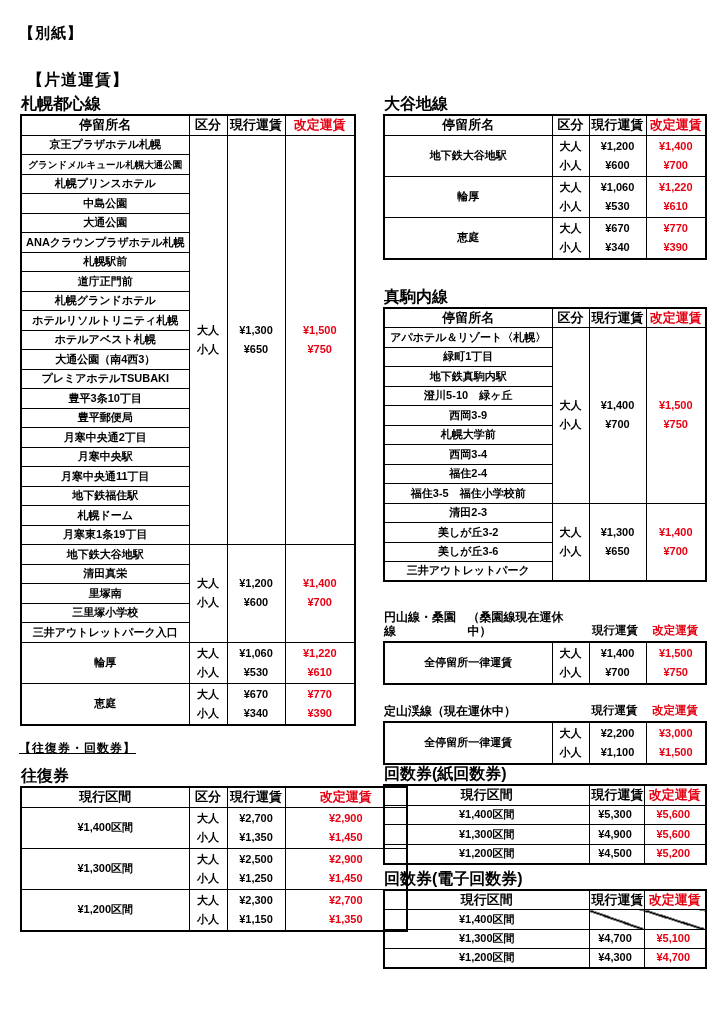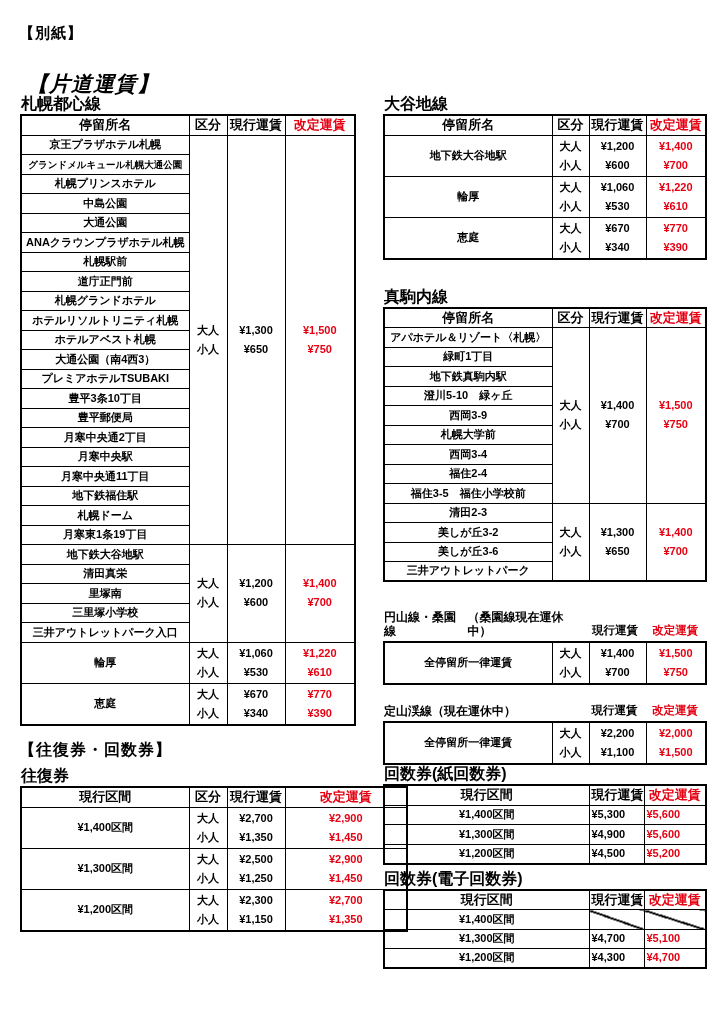--- a/index.html
+++ b/index.html
@@ -6,22 +6,22 @@
   * { box-sizing:border-box; }
   html,body { margin:0; padding:0; }
   body {
     width:724px; height:1024px; background:#fff; color:#000;
     font-family:"Liberation Sans","DejaVu Sans",sans-serif;
     font-weight:bold;
   }
   .page { position:relative; width:724px; height:1024px; overflow:hidden; background:#fff; }
 
   .h-attachment { position:absolute; left:19px; top:24px; font-size:15px; letter-spacing:1px; }
-  .h-oneway    { position:absolute; left:27px; top:70px; font-size:21px; letter-spacing:1px;font-style:italic; }
-  .h-tickets   { position:absolute; left:19px; top:740px; font-size:16px; letter-spacing:1px; }
+  .h-oneway    { position:absolute; left:27px; top:70px; font-size:16px; letter-spacing:1px; }
+  .h-tickets   { position:absolute; left:19px; top:740px; font-size:12px; letter-spacing:1px;text-decoration:underline; }
 
   .col-left  { position:absolute; left:20px;  top:97px;  width:336px; }
   .col-right { position:absolute; left:383px; top:97px;  width:324px; }
   .bot-left  { position:absolute; left:20px;  top:769px; width:388px; }
   .bot-right { position:absolute; left:383px; top:767px; width:324px; }
 
   .line-title { font-size:16px; margin:0 0 3px 1px; line-height:14px; }
   .line-note  { font-size:9px; }
 
   table { border-collapse:collapse; table-layout:fixed; width:100%; border:2px solid var(--bd); }
@@ -39,21 +39,21 @@
   .flat-hdr { display:flex; align-items:flex-end; margin:0 0 3px 1px; }
   .flat-hdr .t  { font-size:12px; line-height:14px; }
   .flat-hdr .sp { flex:1; }
   .flat-hdr .c  { width:57px; text-align:center; font-size:11.5px; }
   .flat-hdr .r  { width:64px; text-align:center; font-size:11.5px; color:var(--red); }
 
   .slash {
     background-image:linear-gradient(to top right,
       transparent calc(50% - 1px), #000 calc(50% - 1px), #000 calc(50% + 1px), transparent calc(50% + 1px));
   }
-  .numR { text-align:left; padding-right:5px; }
+  .numR { text-align:center; padding-right:5px; }
   .gapA { margin-top:30px; }
   .gapB { margin-top:28px; }
   .gapC { margin-top:18px; }
   .gapD { margin-top:7px; }
 </style>
 </head>
 <body>
 
 <div class="page">
 
@@ -417,21 +417,21 @@
           <td class="tall">全停留所一律運賃</td>
           <td class="dbl">
             <div>大人</div>
             <div>小人</div>
           </td>
           <td class="dbl">
             <div>¥2,200</div>
             <div>¥1,100</div>
           </td>
           <td class="dbl red">
-            <div>¥2,000</div>
+            <div>¥3,000</div>
             <div>¥1,500</div>
           </td>
         </tr>
       </tbody>
         </table>
     </div>
   </div>
 
   <div class="h-tickets">【往復券・回数券】</div>
 

